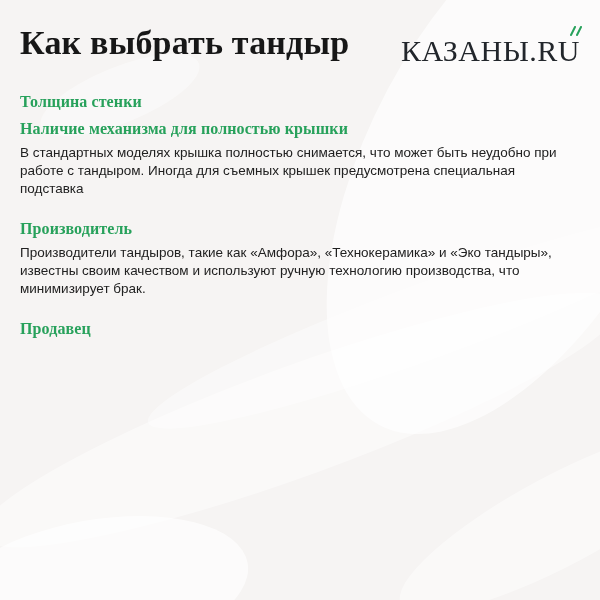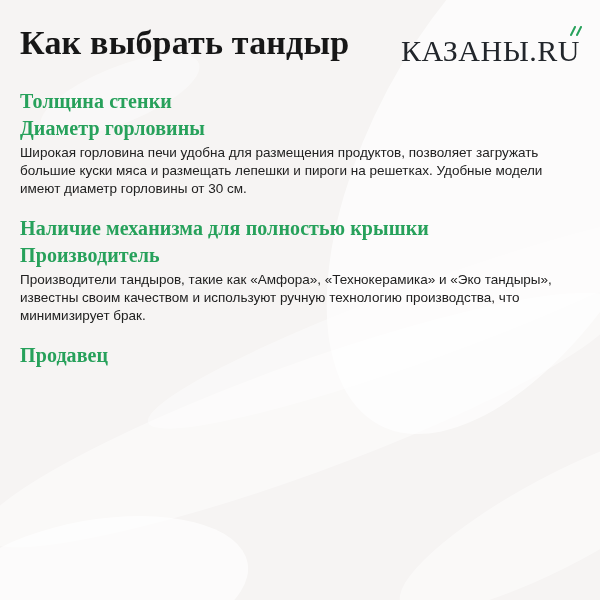--- a/index.html
+++ b/index.html
@@ -53,21 +53,21 @@
   .logo-accent {
     position: absolute;
     top: -6px;
     right: -2px;
     width: 14px;
     height: 10px;
   }
   .section { margin: 0; }
   .section-heading {
     font-family: "Liberation Serif", "DejaVu Serif", serif;
-    font-size: 20px;
+    font-size: 16px;
     line-height: 23px;
     font-weight: 700;
     color: #27a15b;
     margin: 0 0 4px 0;
     letter-spacing: 0.1px;
   }
   .section-body {
     font-size: 13.5px;
     line-height: 18px;
     color: #212121;
@@ -101,28 +101,25 @@
         </svg>
       </div>
     </header>
 
     <main>
 
       <section class="section">
         <h2 class="section-heading">Толщина стенки</h2>
       </section>
 
-      <section class="section">
-        <h2 class="section-heading">Диаметр горловины</h2>
-        <p class="section-body">Широкая горловина печи удобна для размещения продуктов, позволяет загружать большие куски мяса и размещать лепешки и пироги на решетках. Удобные модели имеют диаметр горловины от 30 см.</p>
-      </section>
 
 
       <section class="section">
         <h2 class="section-heading">Наличие механизма для полностью крышки</h2>
+        <p class="section-body">В стандартных моделях крышка полностью снимается, что может быть неудобно при работе с тандыром. Иногда для съемных крышек предусмотрена специальная подставка</p>
       </section>
 
       <section class="section">
         <h2 class="section-heading">Производитель</h2>
         <p class="section-body">Производители тандыров, такие как «Амфора», «Технокерамика» и «Эко тандыры», известны своим качеством и используют ручную технологию производства, что минимизирует брак.</p>
       </section>
 
       <section class="section">
         <h2 class="section-heading">Продавец</h2>
 

